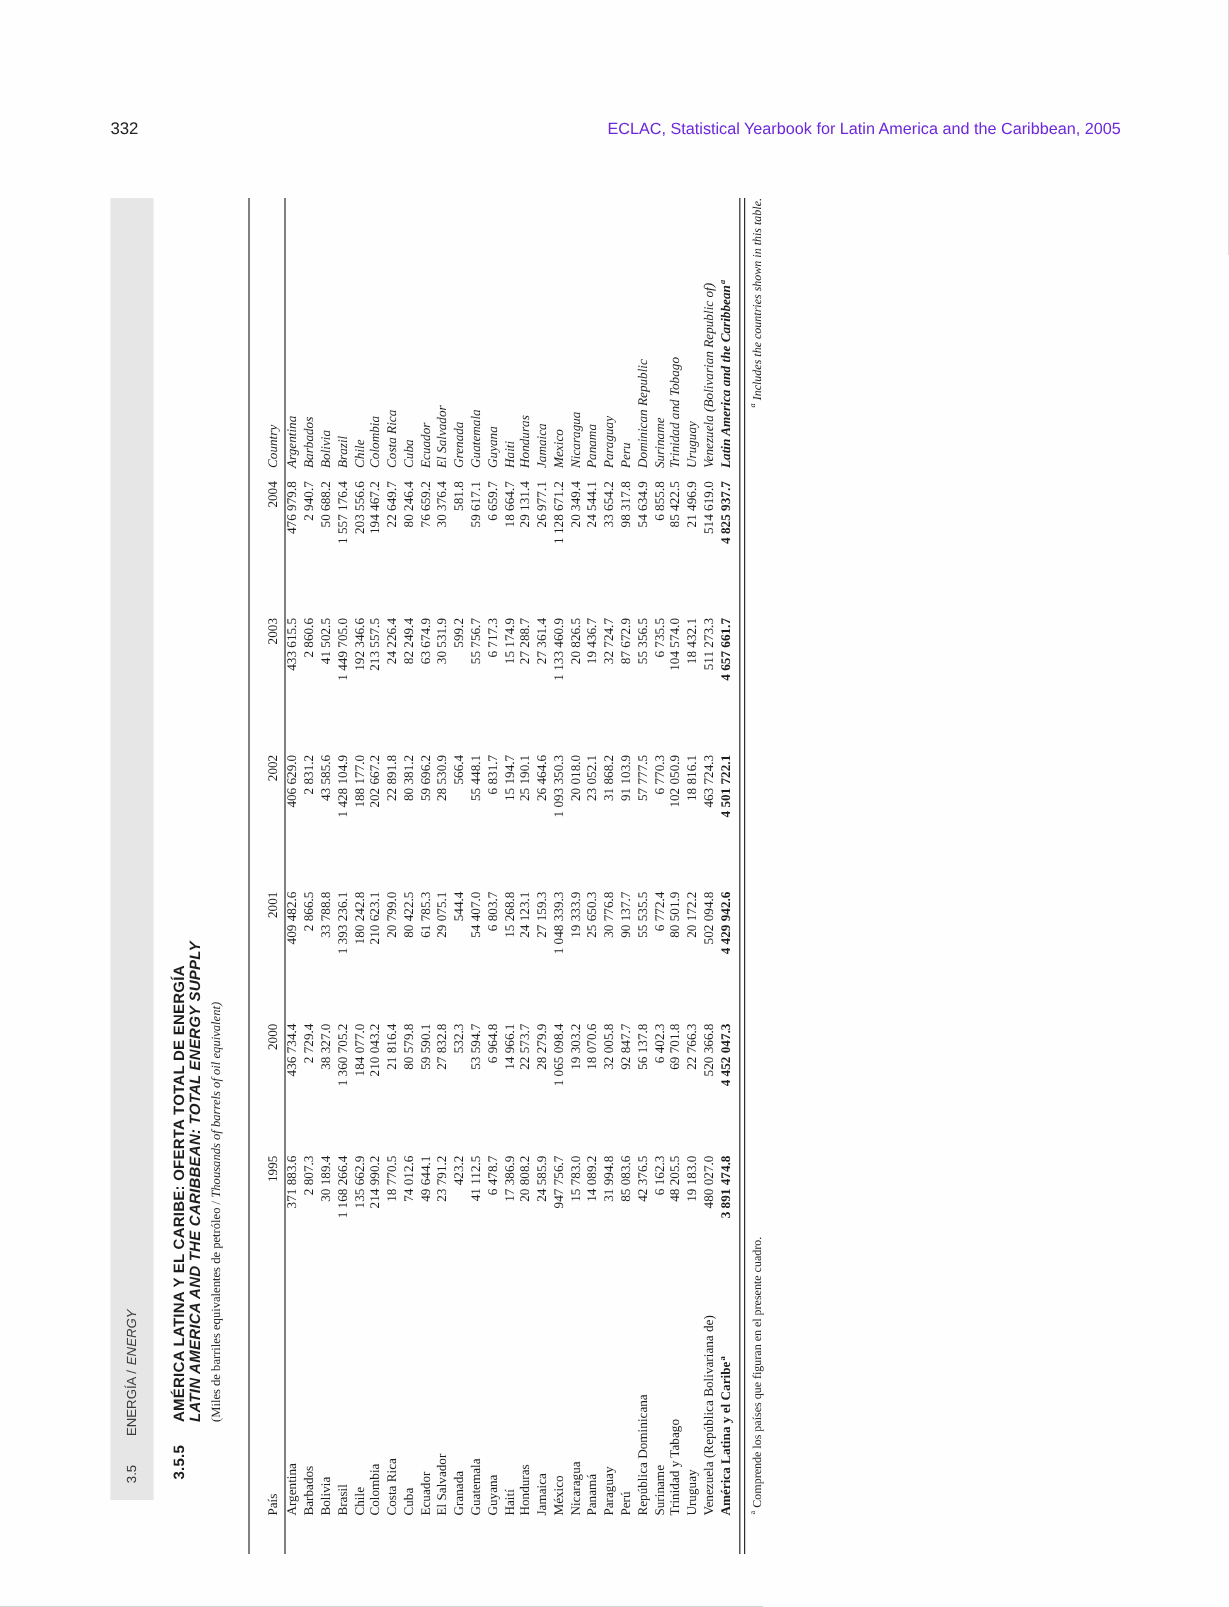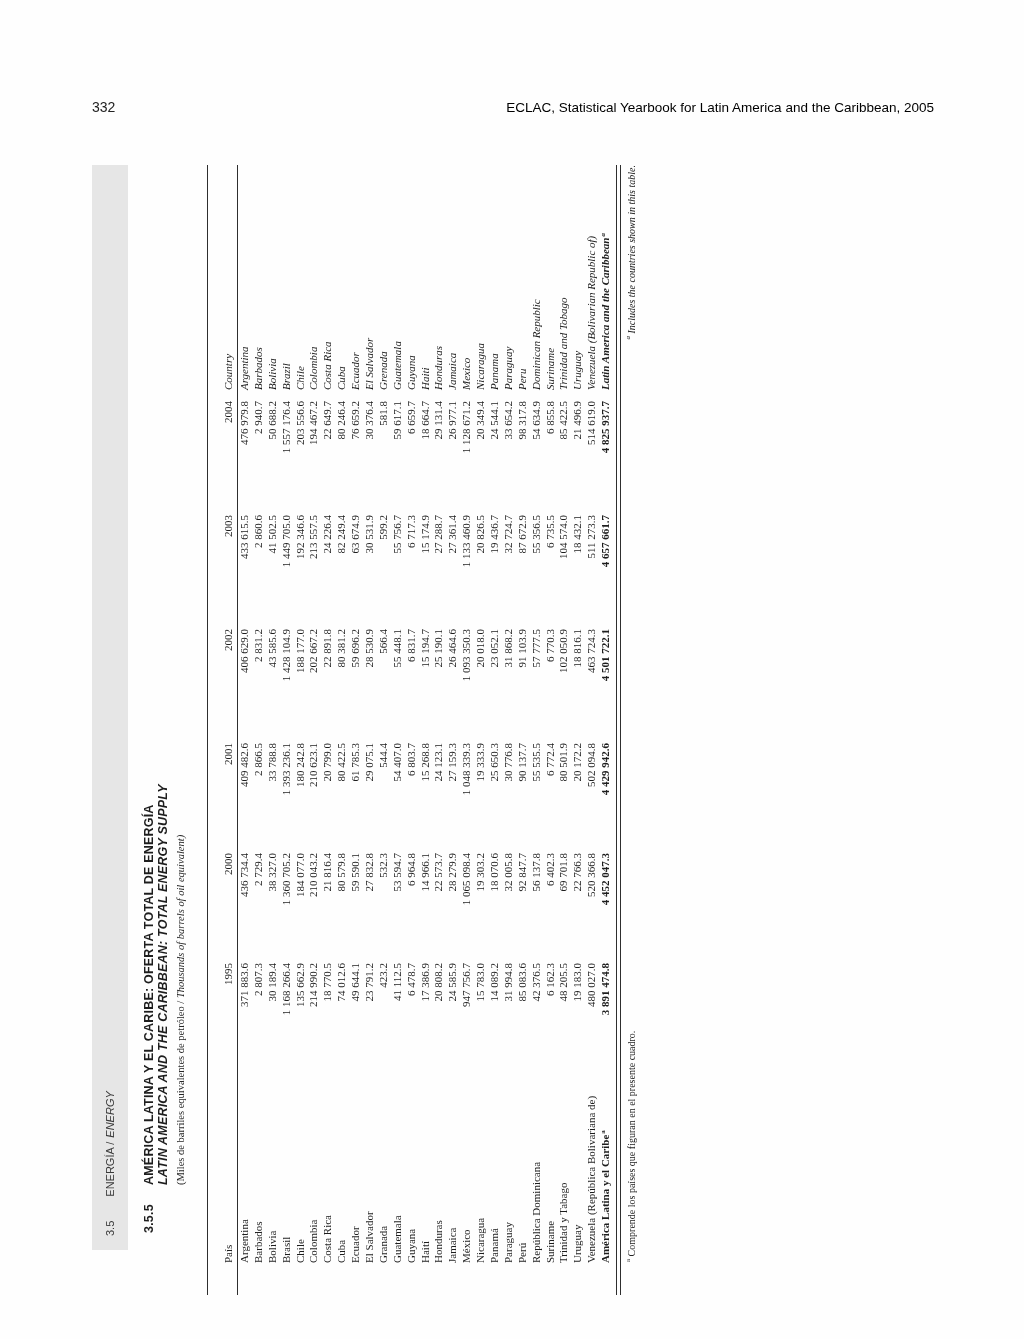--- a/index.html
+++ b/index.html
@@ -1,20 +1,20 @@
 <!DOCTYPE html>
 <html><head>
 <meta charset="utf-8">
 <style>
   html,body{margin:0;padding:0;background:#9a9a9a;}
   .page{position:relative;width:1024px;height:1339px;background:#fefefe;overflow:hidden;
         font-family:"Liberation Serif",serif;color:#1d1d1d;}
   
   .pgnum{position:absolute;left:92px;top:99px;font:14px "Liberation Sans",sans-serif;color:#222;}
-  .runhead{position:absolute;right:90px;top:100px;font:13.5px "Liberation Sans",sans-serif;color:#000000;}
+  .runhead{position:absolute;right:90px;top:100px;font:13.5px "Liberation Sans",sans-serif;color:#6d28d9;}
   
   .rot-outer{position:absolute;left:85px;top:155px;width:580px;height:1150px;}
   .rot-inner{position:relative;width:1150px;height:580px;transform-origin:0 0;
              transform:rotate(-90deg) translateX(-1150px);}
   
   .section-bar{position:absolute;left:55px;top:7px;width:1085px;height:36px;background:#e6e6e6;
                display:flex;align-items:center;font:11px "Liberation Sans",sans-serif;color:#3a3a3a;}
   .sb-num{margin-left:14px;}
   .sb-es{margin-left:24px;}
   .sb-en{font-style:italic;margin-left:4px;}

